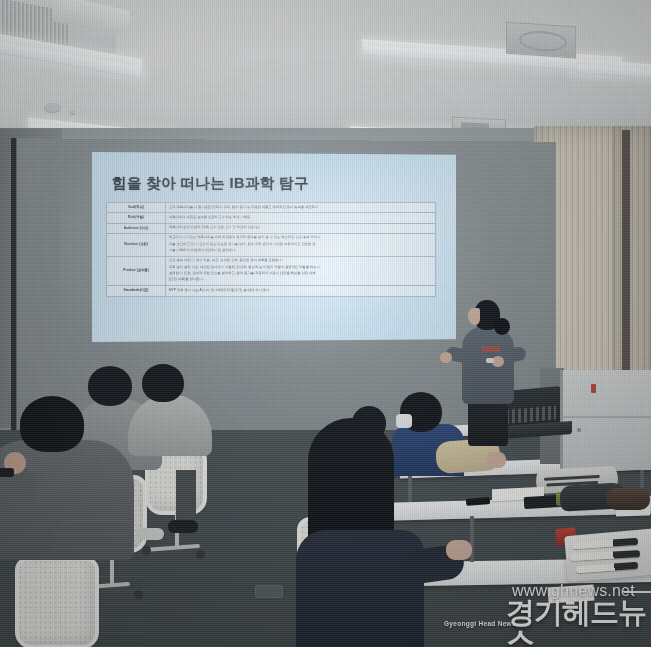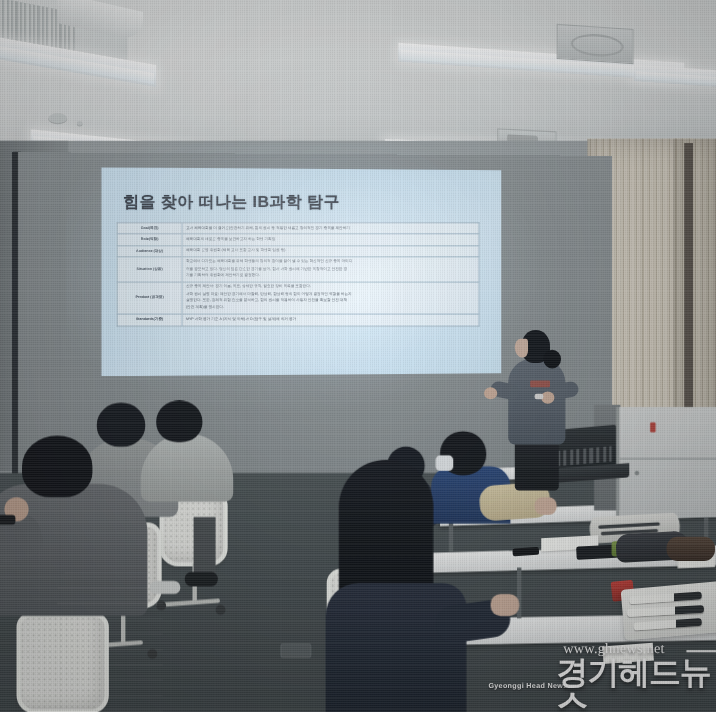--- a/index.html
+++ b/index.html
@@ -426,22 +426,22 @@
     line-height:1;
   }
   .wm-sub{
     left:444px;top:620px;
     font-size:6.5px;font-weight:700;letter-spacing:.3px;
     color:rgba(250,250,250,.95);
     text-shadow:0 1px 2px rgba(0,0,0,.6);
   }
   .wm-url{
     left:512px;top:582px;
-    font-family:Liberation Serif, serif;
-    font-size:13px;color:rgba(252,252,252,.95);
+    font-family:Liberation Sans, sans-serif;
+    font-size:16px;color:rgba(252,252,252,.95);
     text-shadow:0 1px 3px rgba(0,0,0,.6);
     letter-spacing:.2px;
   }
   .wm-url:after{
     content:"";position:absolute;left:112px;top:9px;width:42px;height:2px;
     background:rgba(252,252,252,.9);
   }
   .wm-kr{
     left:506px;top:598px;
     font-size:29px;font-weight:700;

